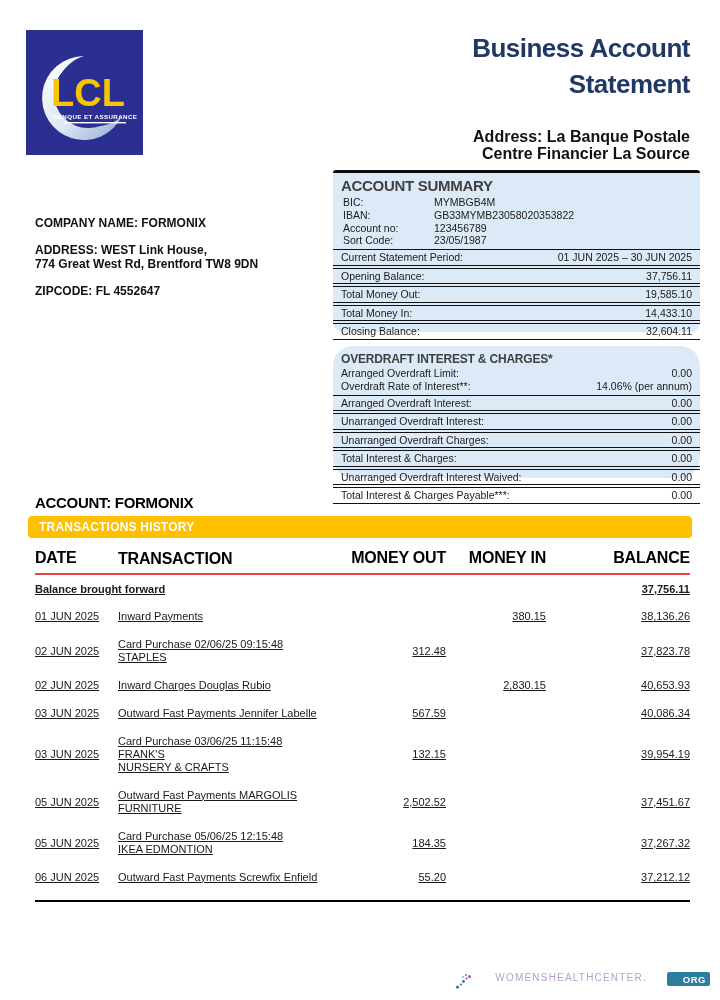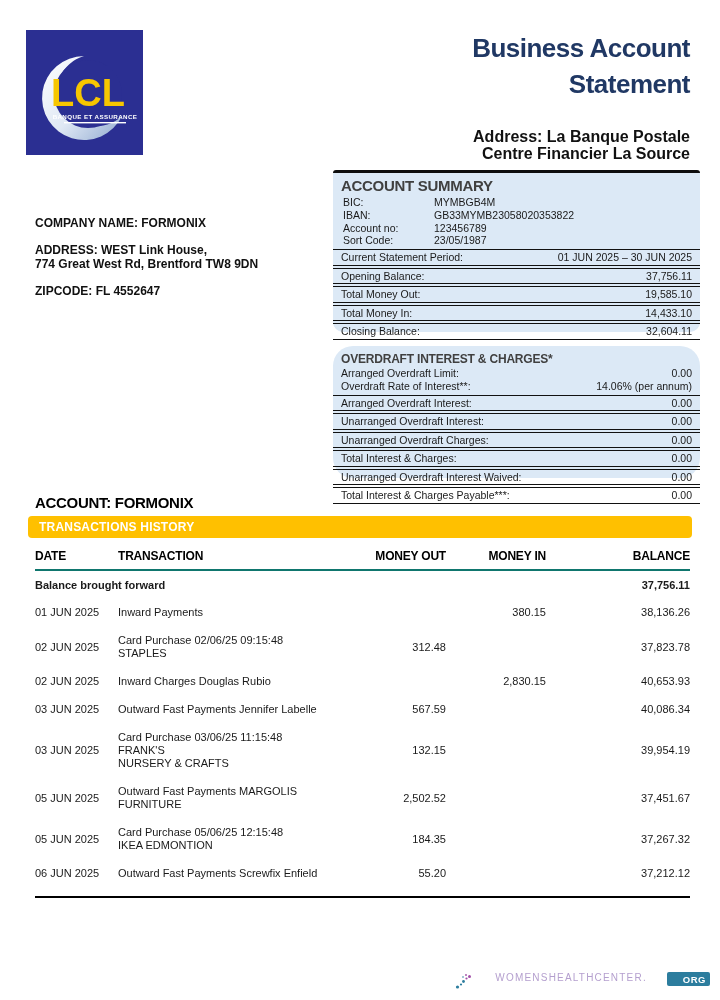--- a/index.html
+++ b/index.html
@@ -64,25 +64,25 @@
   }
 
   .txn-table { position:absolute; left:35px; top:549px; width:655px; font-size:11px; }
   .t-row { display:flex; align-items:center; }
   .col-date { width:83px; flex:none; }
   .col-desc { width:212px; flex:none; white-space:pre-line; line-height:13px; }
   .col-out  { width:116px; flex:none; text-align:right; }
   .col-in   { width:100px; flex:none; text-align:right; }
   .col-bal  { flex:1; text-align:right; }
 
-  .t-head { font-weight:bold; font-size:12px; color:#000; padding-bottom:6px;
-    border-bottom:2px solid #0f766e; letter-spacing:-0.2px; }
+  .t-head { font-weight:bold; font-size:16px; color:#000; padding-bottom:6px;
+    border-bottom:2px solid #ef4444; letter-spacing:-0.2px; }
   .t-body .t-row { padding:7.5px 0; }
   .t-body .t-row.opening { font-weight:bold; padding:8px 0 7px 0; }
-  .t-body { border-bottom:2px solid #000; padding-bottom:9px; }
+  .t-body { border-bottom:2px solid #000; padding-bottom:9px;text-decoration:underline; }
 
   
   .watermark {
     position:absolute; right:10px; bottom:10px;
     display:flex; align-items:flex-start; gap:20px;
   }
   .wm-text { color:#b49fce; font-size:10px; letter-spacing:1.2px; }
   .wm-badge { color:#ffffff; font-size:9.5px; font-weight:bold; letter-spacing:0.5px;
     padding:1.5px 4px; border-radius:2px; }
 </style>

